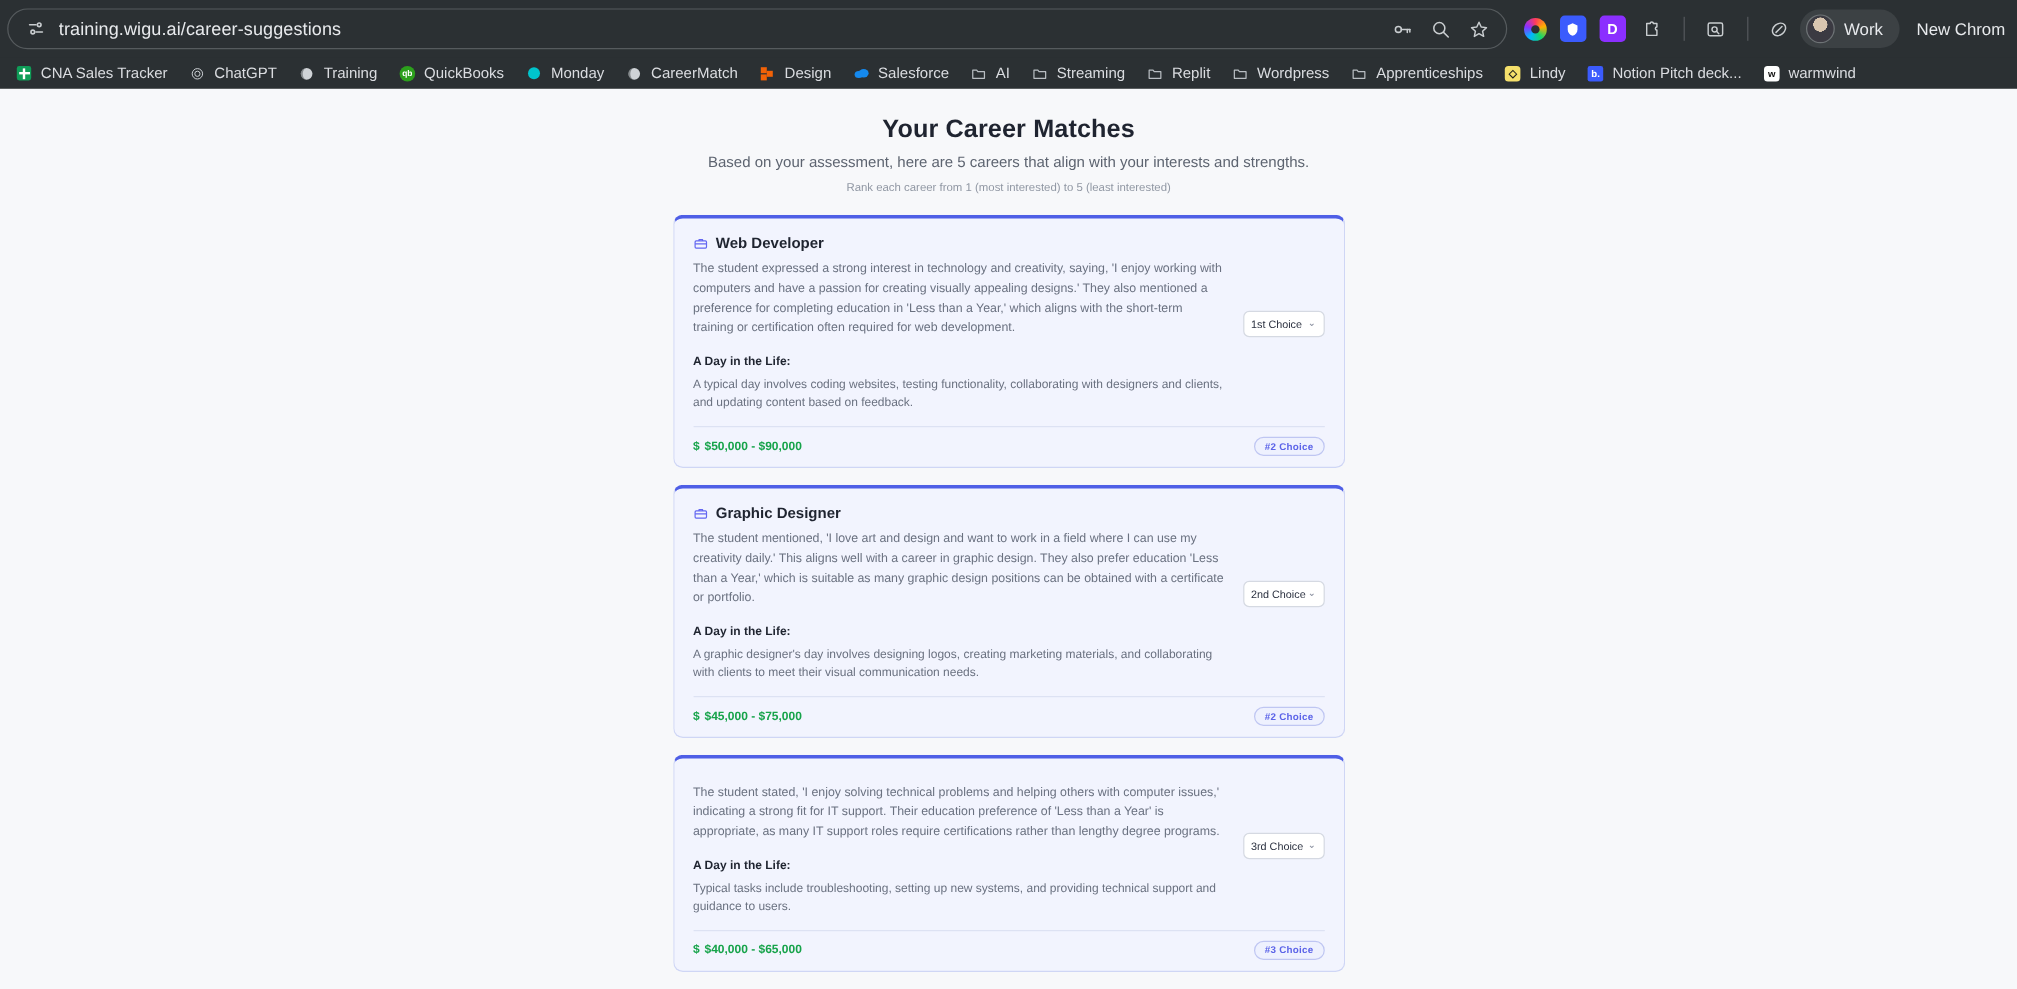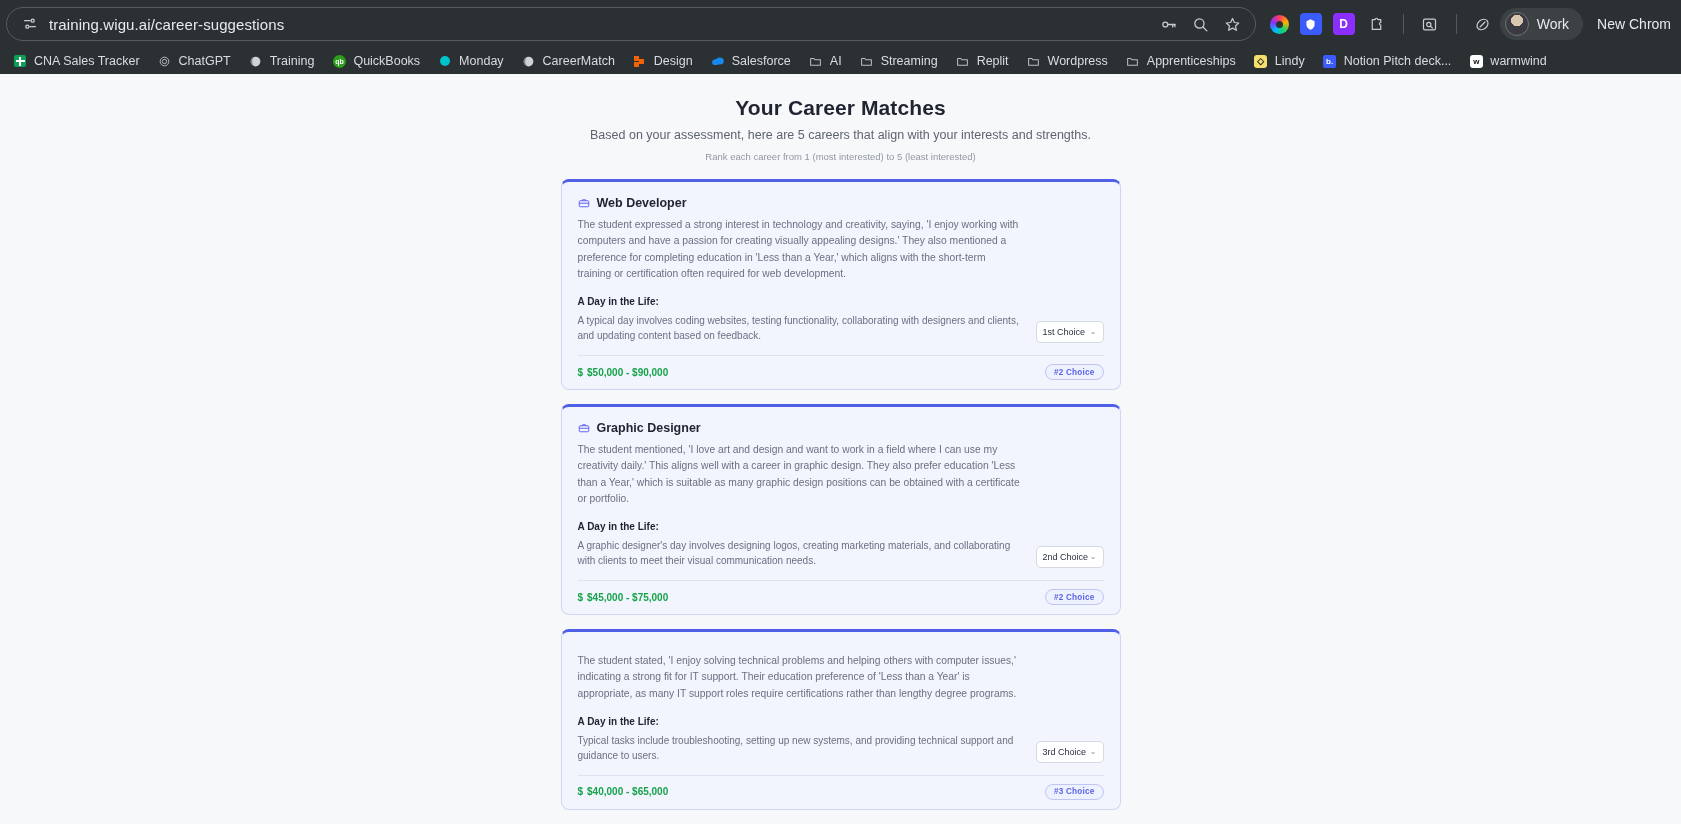--- a/index.html
+++ b/index.html
@@ -123,21 +123,21 @@
 
   .career-card {
     background: #f2f4fe;
     border: 1px solid #cfd6f5;
     border-top: 3px solid #4f5fe6;
     border-radius: 8px;
     padding: 14px 16px 0 16px;
     margin-bottom: 14px;
     position: relative;
   }
-  .card-head { display: flex; align-items: flex-end; }
+  .card-head { display: flex; align-items: center; }
   .card-head-left { flex: 1 1 auto; min-width: 0; padding-right: 14px; }
   .card-title-row { display: flex; align-items: center; gap: 7px; }
   .briefcase { width: 12px; height: 12px; flex: 0 0 12px; color: #6366f1; display:flex; }
   .card-title { font-size: 12.5px; font-weight: bold; color: #1f2430; }
   .card-desc {
     font-size: 10.3px;
     line-height: 1.58;
     color: #6a7180;
     margin-top: 7px;
   }

